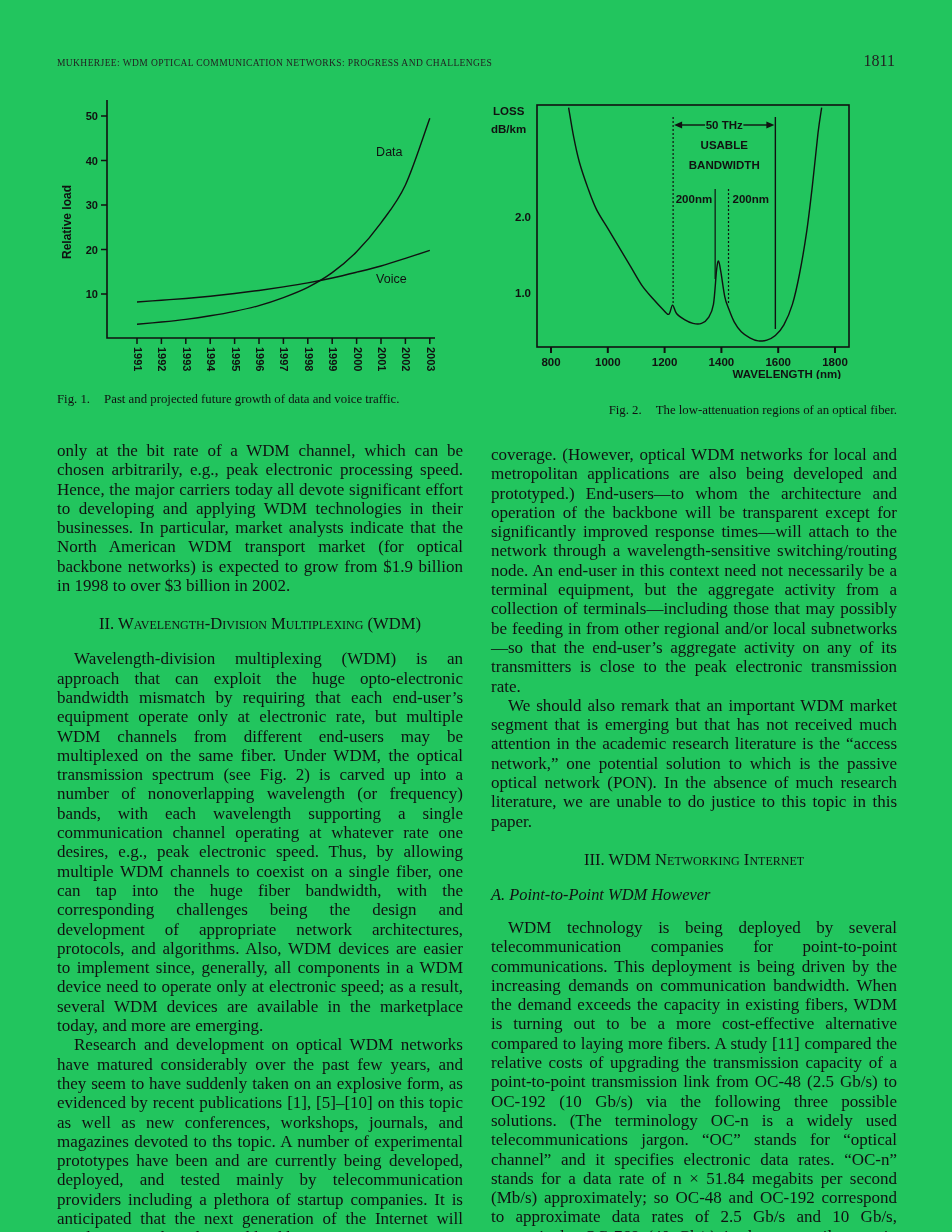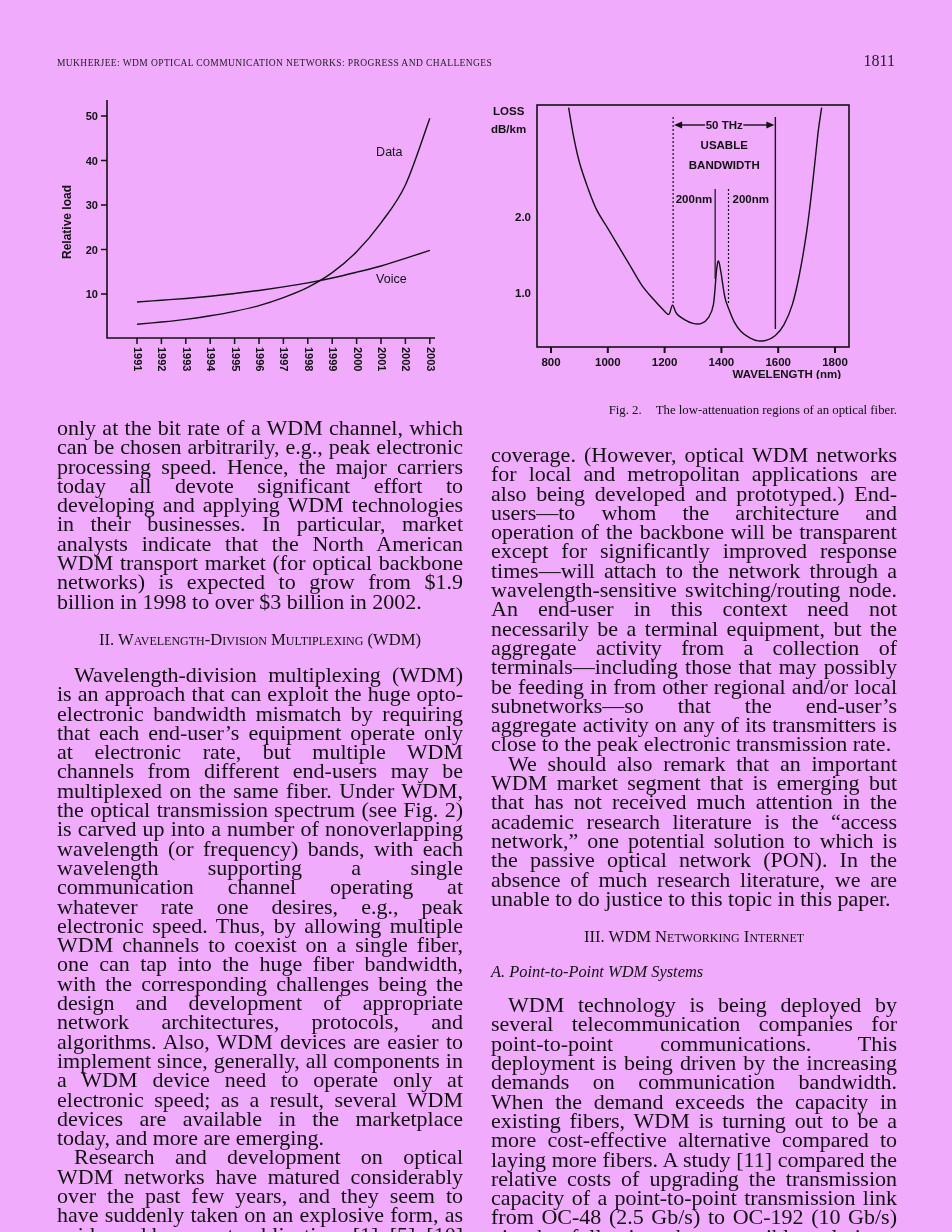--- a/index.html
+++ b/index.html
@@ -1,19 +1,19 @@
 <!DOCTYPE html>
 <html><head>
 <meta charset="utf-8">
 <style>
   html,body{margin:0;padding:0;background:#ffffff;}
   .page{
     position:relative;
     width:952px;height:1232px;
-    background:#f0abfc;
+    background:#22c55e;
     overflow:hidden;
     font-family:"Liberation Serif",serif;
     color:#111;
     box-sizing:border-box;
     padding-top:52px;
   }
   .running-head{
     display:flex;justify-content:space-between;align-items:baseline;
     margin:0 57px;
     font-size:9.5px;letter-spacing:0.4px;
@@ -33,21 +33,21 @@
     color:#111;
     margin-top:8px;
   }
   .caption .cap-label{margin-right:14px;}
   .cap2{margin-top:24px;text-align:right;}
   .body{text-align:justify;}
   .body.first-col{margin-top:34px;}
   .body.second-col{margin-top:27px;}
   .body p{
     margin:0;
-    font-size:22px;
+    font-size:17px;
     line-height:19.3px;
     text-align:justify;
   }
   .body p.indent{text-indent:17px;}
   .sec-heading{
     text-align:center;
     font-variant:small-caps;
     font-size:16.6px;
     margin:19px 0 15px 0;
   }
@@ -112,20 +112,23 @@
           <line x1="348.4" y1="244" x2="348.4" y2="250" stroke="#111" stroke-width="1.5"></line>
           <text x="345.4" y="253" class="f1tick" transform="rotate(90 345.4 253)">2002</text>
           <line x1="372.79999999999995" y1="244" x2="372.79999999999995" y2="250" stroke="#111" stroke-width="1.5"></line>
           <text x="369.79999999999995" y="253" class="f1tick" transform="rotate(90 369.79999999999995 253)">2003</text>
           <path d="M80,230.26C84.06666666666666,229.88916666666665 96.26666666666667,228.85083333333333 104.4,228.035C112.53333333333335,227.21916666666667 120.66666666666669,226.40333333333334 128.8,225.365C136.93333333333334,224.32666666666668 145.06666666666666,223.14000000000001 153.2,221.805C161.33333333333331,220.47 169.46666666666667,219.06083333333333 177.6,217.355C185.73333333333332,215.64916666666664 193.86666666666667,213.86916666666667 202,211.57C210.13333333333333,209.27083333333331 218.26666666666665,206.60083333333333 226.39999999999998,203.56C234.5333333333333,200.51916666666668 242.66666666666666,197.47833333333332 250.79999999999998,193.325C258.93333333333334,189.17166666666665 267.06666666666666,184.57333333333332 275.2,178.64C283.3333333333333,172.70666666666665 291.4666666666667,166.03166666666667 299.6,157.725C307.73333333333335,149.41833333333332 315.8666666666667,139.925 324,128.8C332.1333333333333,117.67500000000001 340.26666666666665,108.40416666666667 348.4,90.975C356.5333333333333,73.54583333333332 368.7333333333333,35.349999999999994 372.79999999999995,24.224999999999994" stroke="#111" stroke-width="1.4" fill="none"></path>
           <path d="M80,208.01C84.06666666666666,207.7133333333333 96.26666666666667,206.82333333333332 104.4,206.23C112.53333333333335,205.63666666666666 120.66666666666669,205.11749999999998 128.8,204.45C136.93333333333334,203.7825 145.06666666666666,203.04083333333332 153.2,202.225C161.33333333333331,201.40916666666666 169.46666666666667,200.51916666666668 177.6,199.555C185.73333333333332,198.59083333333334 193.86666666666667,197.5525 202,196.44C210.13333333333333,195.3275 218.26666666666665,194.14083333333332 226.39999999999998,192.88C234.5333333333333,191.61916666666667 242.66666666666666,190.35833333333335 250.79999999999998,188.875C258.93333333333334,187.39166666666665 267.06666666666666,185.76 275.2,183.98C283.3333333333333,182.2 291.4666666666667,180.1975 299.6,178.195C307.73333333333335,176.1925 315.8666666666667,174.26416666666665 324,171.96499999999997C332.1333333333333,169.6658333333333 340.26666666666665,166.9958333333333 348.4,164.39999999999998C356.5333333333333,161.80416666666665 368.7333333333333,157.725 372.79999999999995,156.39" stroke="#111" stroke-width="1.4" fill="none"></path>
           <text x="319.11999999999887" y="62.04999999999998" class="f1lab">Data</text>
           <text x="319.11999999999887" y="189.32" class="f1lab">Voice</text>
           <text x="14" y="128" class="f1axis" text-anchor="middle" transform="rotate(-90 14 128)">Relative load</text>
         </svg>
+      <div class="caption cap1">
+        <span class="cap-label">Fig. 1.</span><span>Past and projected future growth of data and voice traffic.</span>
+      </div>
       <div class="body first-col">
         <p>only at the bit rate of a WDM channel, which can be chosen arbitrarily, e.g., peak electronic processing speed. Hence, the major carriers today all devote significant effort to developing and applying WDM technologies in their businesses. In particular, market analysts indicate that the North American WDM transport market (for optical backbone networks) is expected to grow from $1.9 billion in 1998 to over $3 billion in 2002.</p>
         <div class="sec-heading">II. Wavelength-Division Multiplexing (WDM)</div>
         <p class="indent">Wavelength-division multiplexing (WDM) is an approach that can exploit the huge opto-electronic bandwidth mismatch by requiring that each end-user’s equipment operate only at electronic rate, but multiple WDM channels from different end-users may be multiplexed on the same fiber. Under WDM, the optical transmission spectrum (see Fig. 2) is carved up into a number of nonoverlapping wavelength (or frequency) bands, with each wavelength supporting a single communication channel operating at whatever rate one desires, e.g., peak electronic speed. Thus, by allowing multiple WDM channels to coexist on a single fiber, one can tap into the huge fiber bandwidth, with the corresponding challenges being the design and development of appropriate network architectures, protocols, and algorithms. Also, WDM devices are easier to implement since, generally, all components in a WDM device need to operate only at electronic speed; as a result, several WDM devices are available in the marketplace today, and more are emerging.</p>
         <p class="indent">Research and development on optical WDM networks have matured considerably over the past few years, and they seem to have suddenly taken on an explosive form, as evidenced by recent publications [1], [5]–[10] on this topic as well as new conferences, workshops, journals, and magazines devoted to ths topic. A number of experimental prototypes have been and are currently being developed, deployed, and tested mainly by telecommunication providers including a plethora of startup companies. It is anticipated that the next generation of the Internet will employ WDM-based optical backbones.</p>
         <p class="indent">Current development activities indicate that this sort of WDM network will be deployed mainly as a backbone network for large regions, e.g., for nationwide or global</p>
       </div>
     </div>
 
     <div class="col">
@@ -163,19 +166,19 @@
           <text x="221.152" y="102" text-anchor="end" class="f2t">200nm</text>
           <text x="241.49999999999997" y="102" text-anchor="start" class="f2t">200nm</text>
         </svg>
       <div class="caption cap2">
         <span class="cap-label">Fig. 2.</span><span>The low-attenuation regions of an optical fiber.</span>
       </div>
       <div class="body second-col">
         <p>coverage. (However, optical WDM networks for local and metropolitan applications are also being developed and prototyped.) End-users—to whom the architecture and operation of the backbone will be transparent except for significantly improved response times—will attach to the network through a wavelength-sensitive switching/routing node. An end-user in this context need not necessarily be a terminal equipment, but the aggregate activity from a collection of terminals—including those that may possibly be feeding in from other regional and/or local subnetworks—so that the end-user’s aggregate activity on any of its transmitters is close to the peak electronic transmission rate.</p>
         <p class="indent">We should also remark that an important WDM market segment that is emerging but that has not received much attention in the academic research literature is the “access network,” one potential solution to which is the passive optical network (PON). In the absence of much research literature, we are unable to do justice to this topic in this paper.</p>
         <div class="sec-heading">III. WDM Networking Internet</div>
-        <div class="subsec-heading">A. Point-to-Point WDM Systems</div>
+        <div class="subsec-heading">A. Point-to-Point WDM However</div>
         <p class="indent">WDM technology is being deployed by several telecommunication companies for point-to-point communications. This deployment is being driven by the increasing demands on communication bandwidth. When the demand exceeds the capacity in existing fibers, WDM is turning out to be a more cost-effective alternative compared to laying more fibers. A study [11] compared the relative costs of upgrading the transmission capacity of a point-to-point transmission link from OC-48 (2.5 Gb/s) to OC-192 (10 Gb/s) via the following three possible solutions. (The terminology OC-n is a widely used telecommunications jargon. “OC” stands for “optical channel” and it specifies electronic data rates. “OC-n” stands for a data rate of n × 51.84 megabits per second (Mb/s) approximately; so OC-48 and OC-192 correspond to approximate data rates of 2.5 Gb/s and 10 Gb/s, respectively. OC-768 (40 Gb/s) is the next milestone in highest achievable electronic communication speed.)</p>
       </div>
     </div>
 
   </div>
 </div>
 
 </body></html>

